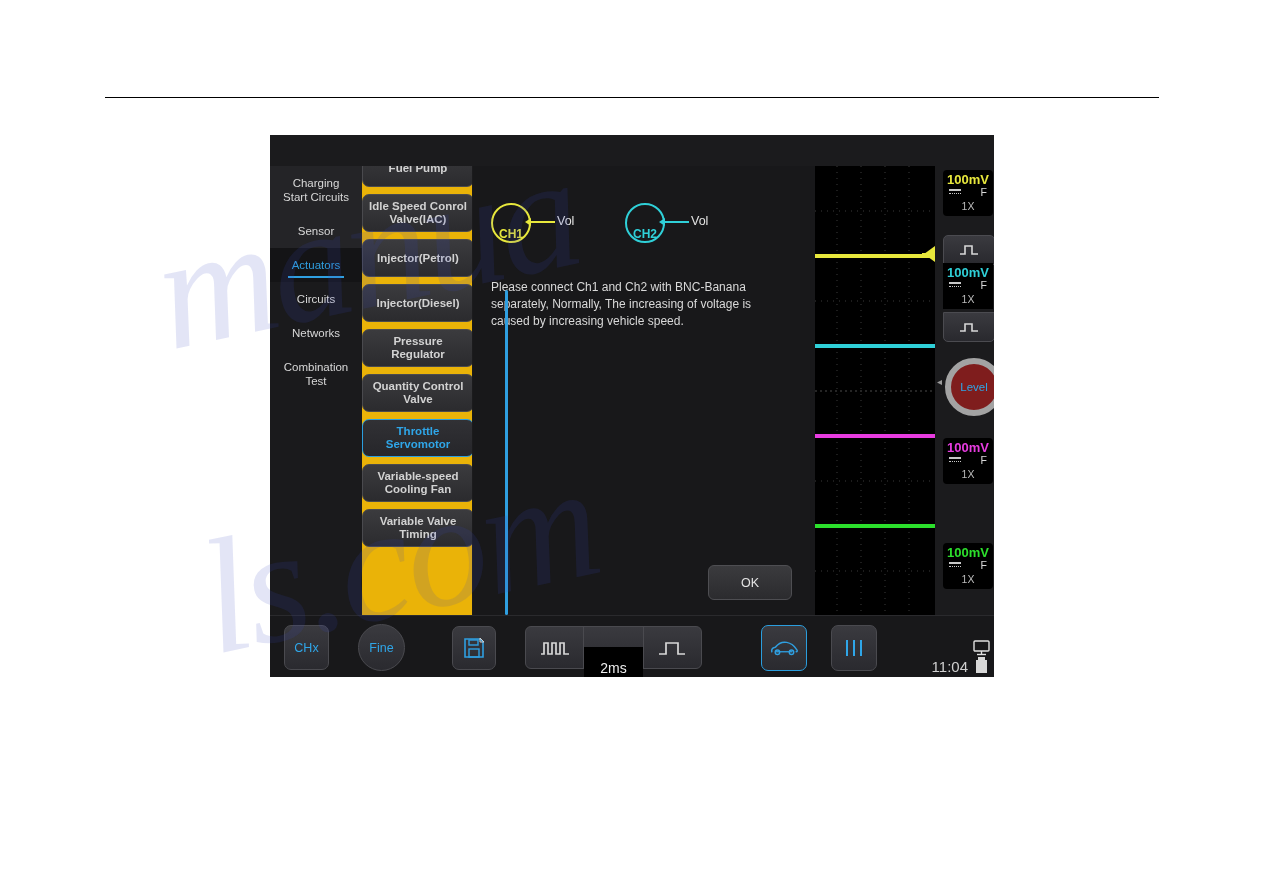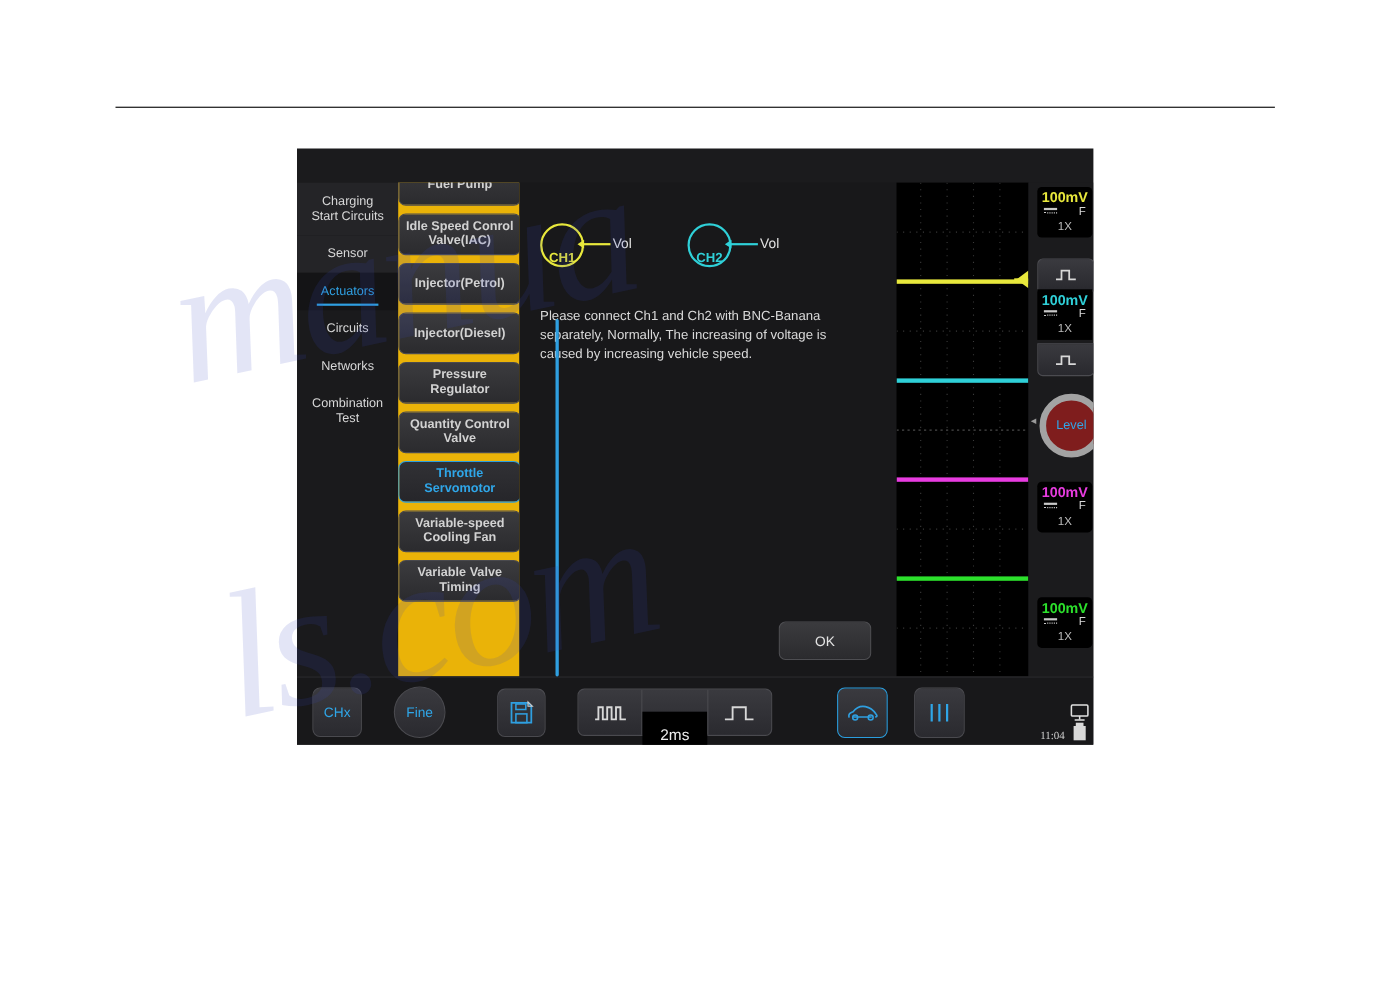--- a/index.html
+++ b/index.html
@@ -308,21 +308,21 @@
     border: 1px solid #4a4a4f;
     border-radius: 6px;
     display: flex; align-items: center;
   }
   .tbcell { width: 58px; height: 41px; display:flex; align-items:center; justify-content:center; }
   .tbcell.mid { background: #000; width: 59px; height: 41px; margin-top: 40px; }
   .tbcell.mid span { color: #ededed; font-size: 14px; }
   .tbdiv { width:1px; height: 41px; background: #4a4a4f; }
   .clock {
     position:absolute; right: 26px; bottom: 3px;
-    color: #cfcfcf; font-size: 10px; font-family: Liberation Serif, serif;
+    color: #cfcfcf; font-size: 15px;
   }
   .sysicons { position:absolute; right: 3px; bottom: 4px; width: 20px; height: 34px; }
 </style>
 </head>
 <body>
 
 <div id="page">
 
   <div class="hrule"></div>
 

